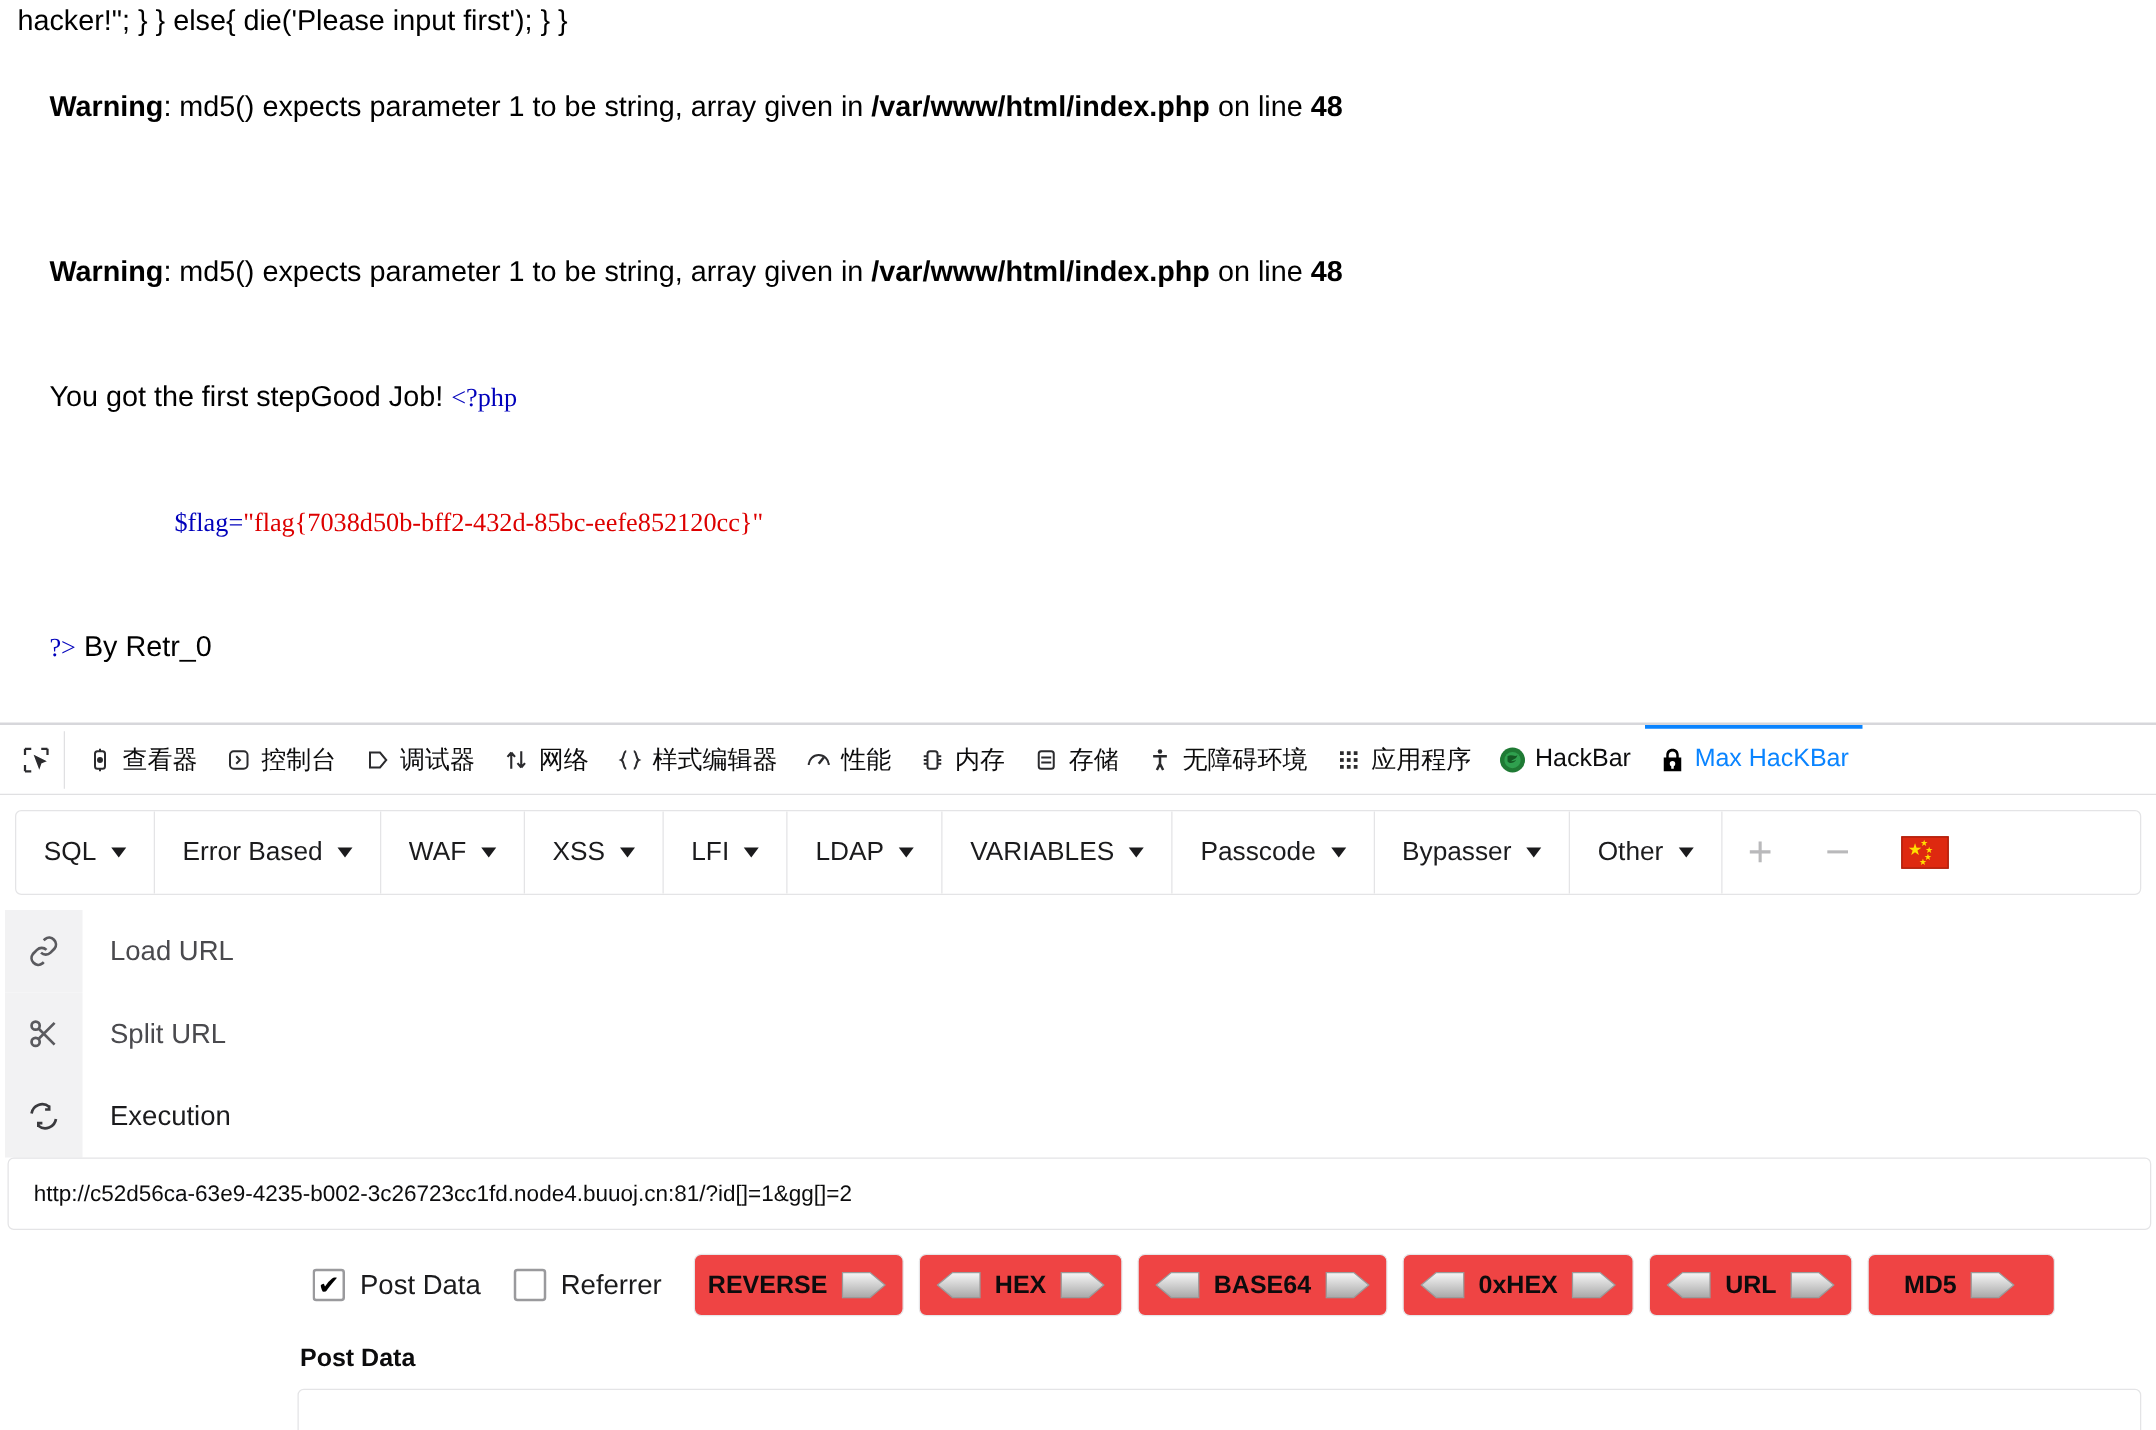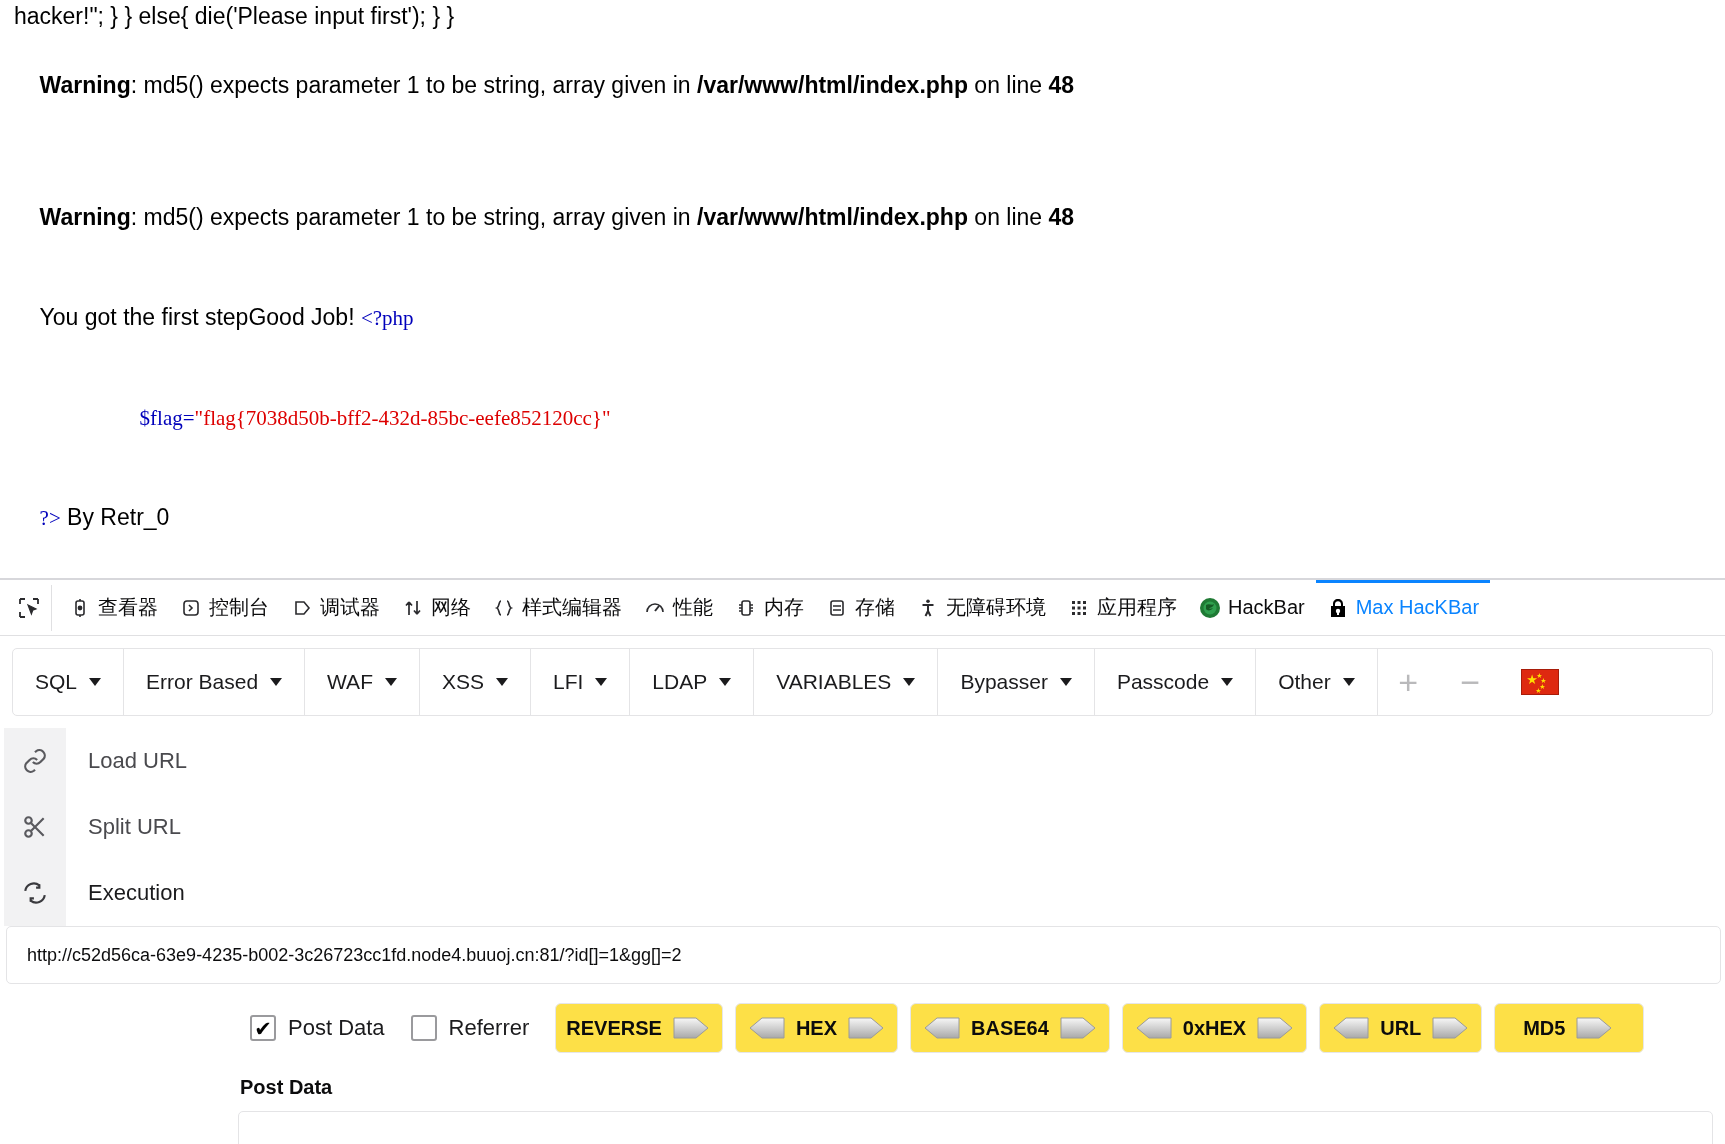--- a/index.html
+++ b/index.html
@@ -213,21 +213,21 @@
     display: flex;
     align-items: center;
     justify-content: center;
     gap: 10px;
     height: 50px;
     min-width: 150px;
     padding: 0 10px;
     margin-right: 12px;
     border: 1px solid #e6e6e8;
     border-radius: 6px;
-    background: #fde047;
+    background: #ef4444;
     font-size: 20px;
     font-weight: bold;
     color: #0c0c0d;
     cursor: default;
     flex: 0 0 auto;
   }
   .arrow {
     width: 40px; height: 26px;
     flex: 0 0 auto;
   }
@@ -446,25 +446,25 @@
       </div>
       <div class="hb-drop">
         <span>LDAP</span>
         <span class="caret"></span>
       </div>
       <div class="hb-drop">
         <span>VARIABLES</span>
         <span class="caret"></span>
       </div>
       <div class="hb-drop">
+        <span>Passcode</span>
+        <span class="caret"></span>
+      </div>
+      <div class="hb-drop">
         <span>Bypasser</span>
-        <span class="caret"></span>
-      </div>
-      <div class="hb-drop">
-        <span>Passcode</span>
         <span class="caret"></span>
       </div>
       <div class="hb-drop" style="border-right:1px solid #e4e4e6">
         <span>Other</span>
         <span class="caret"></span>
       </div>
       <div class="hb-iconbtn">
         <span>+</span>
       </div>
       <div class="hb-iconbtn">

